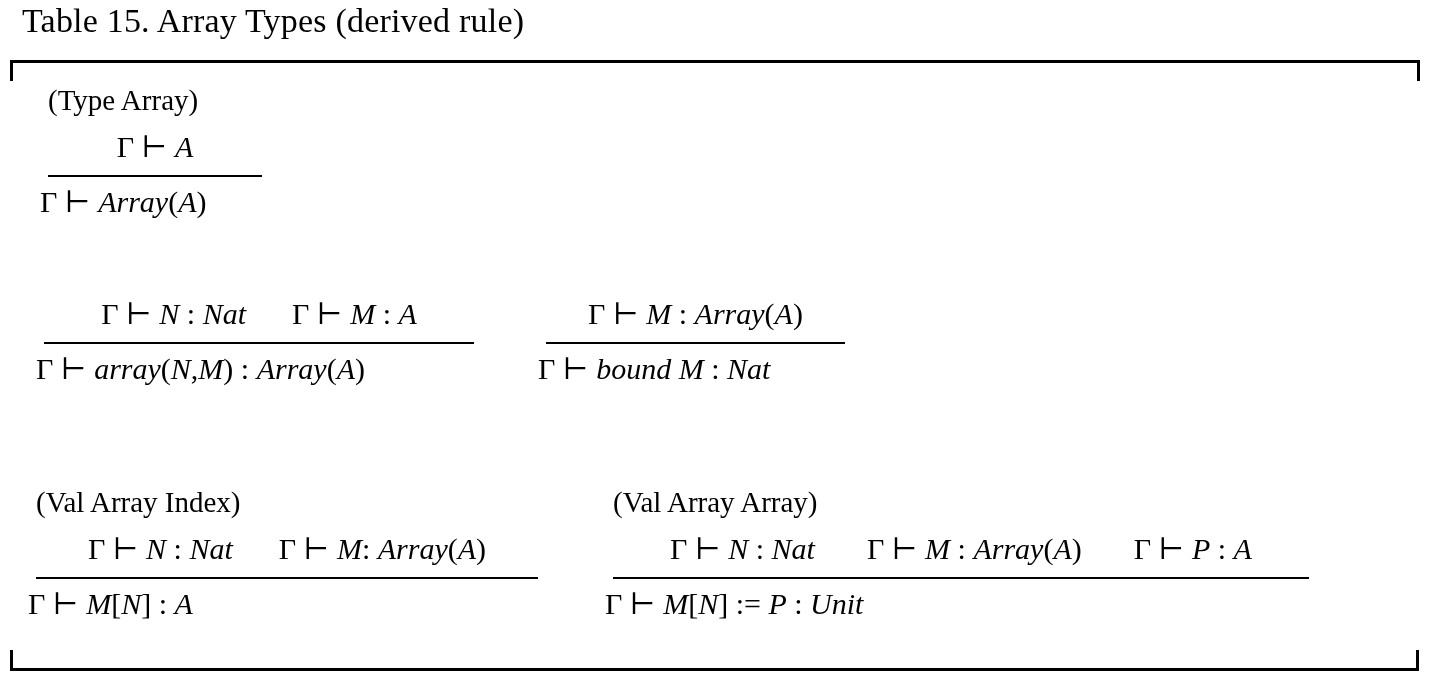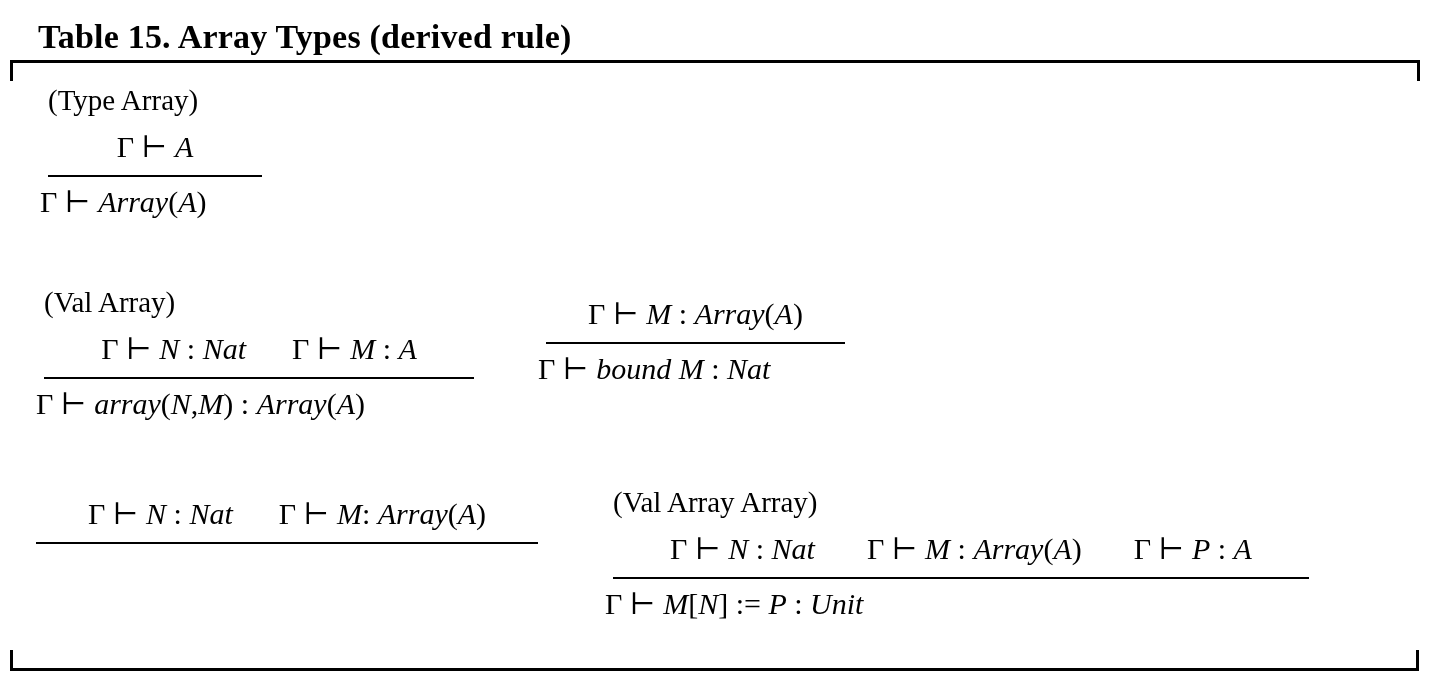--- a/index.html
+++ b/index.html
@@ -2,22 +2,22 @@
 <html><head>
 <meta charset="utf-8">
 <style>
   html,body{margin:0;padding:0;background:#ffffff;}
   body{
     width:1444px;height:685px;position:relative;overflow:hidden;
     font-family:"Liberation Serif","DejaVu Serif",serif;
     color:#000;
   }
   .title{
-    position:absolute;left:22px;top:2px;margin:16px;
-    font-size:34px;font-weight:bold;letter-spacing:.2px;
+    position:absolute;left:22px;top:2px;margin:0;
+    font-size:34px;font-weight:normal;letter-spacing:.2px;
     white-space:nowrap;
   }
   
   .frame-top{
     position:absolute;left:10px;top:60px;width:1410px;height:21px;
     border-top:3px solid #000;
   }
   .frame-top .tick{position:absolute;top:0;width:3px;height:18px;background:#000;}
   .frame-top .tick.l{left:0;}
   .frame-top .tick.r{right:0;}
@@ -67,41 +67,42 @@
 
   <div class="rule" id="rule-0">
       <div class="rule-label">(Type Array)</div>
       <div class="premises">
         <span class="premise">Γ ⊢ <i>A</i></span>
       </div>
       <div class="bar"></div>
       <div class="conclusion">Γ ⊢ <i>Array</i>(<i>A</i>)</div>
     </div>
   <div class="rule" id="rule-1">
-      <div class="rule-label">(Val Array)</div>
       <div class="premises">
         <span class="premise">Γ ⊢ <i>N</i> : <i>Nat</i></span>
         <span class="premise">Γ ⊢ <i>M</i> : <i>A</i></span>
       </div>
       <div class="bar"></div>
       <div class="conclusion">Γ ⊢ <i>array</i>(<i>N</i>,<i>M</i>) : <i>Array</i>(<i>A</i>)</div>
     </div>
   <div class="rule" id="rule-2">
       <div class="premises">
         <span class="premise">Γ ⊢ <i>M</i> : <i>Array</i>(<i>A</i>)</span>
       </div>
       <div class="bar"></div>
       <div class="conclusion">Γ ⊢ <i>bound M</i> : <i>Nat</i></div>
     </div>
   <div class="rule" id="rule-3">
+      <div class="rule-label">(Val Array Index)</div>
       <div class="premises">
         <span class="premise">Γ ⊢ <i>N</i> : <i>Nat</i></span>
         <span class="premise">Γ ⊢ <i>M</i>: <i>Array</i>(<i>A</i>)</span>
       </div>
       <div class="bar"></div>
+      <div class="conclusion">Γ ⊢ <i>M</i>[<i>N</i>] : <i>A</i></div>
     </div>
   <div class="rule" id="rule-4">
       <div class="rule-label">(Val Array Array)</div>
       <div class="premises">
         <span class="premise">Γ ⊢ <i>N</i> : <i>Nat</i></span>
         <span class="premise">Γ ⊢ <i>M</i> : <i>Array</i>(<i>A</i>)</span>
         <span class="premise">Γ ⊢ <i>P</i> : <i>A</i></span>
       </div>
       <div class="bar"></div>
       <div class="conclusion">Γ ⊢ <i>M</i>[<i>N</i>] := <i>P</i> : <i>Unit</i></div>

